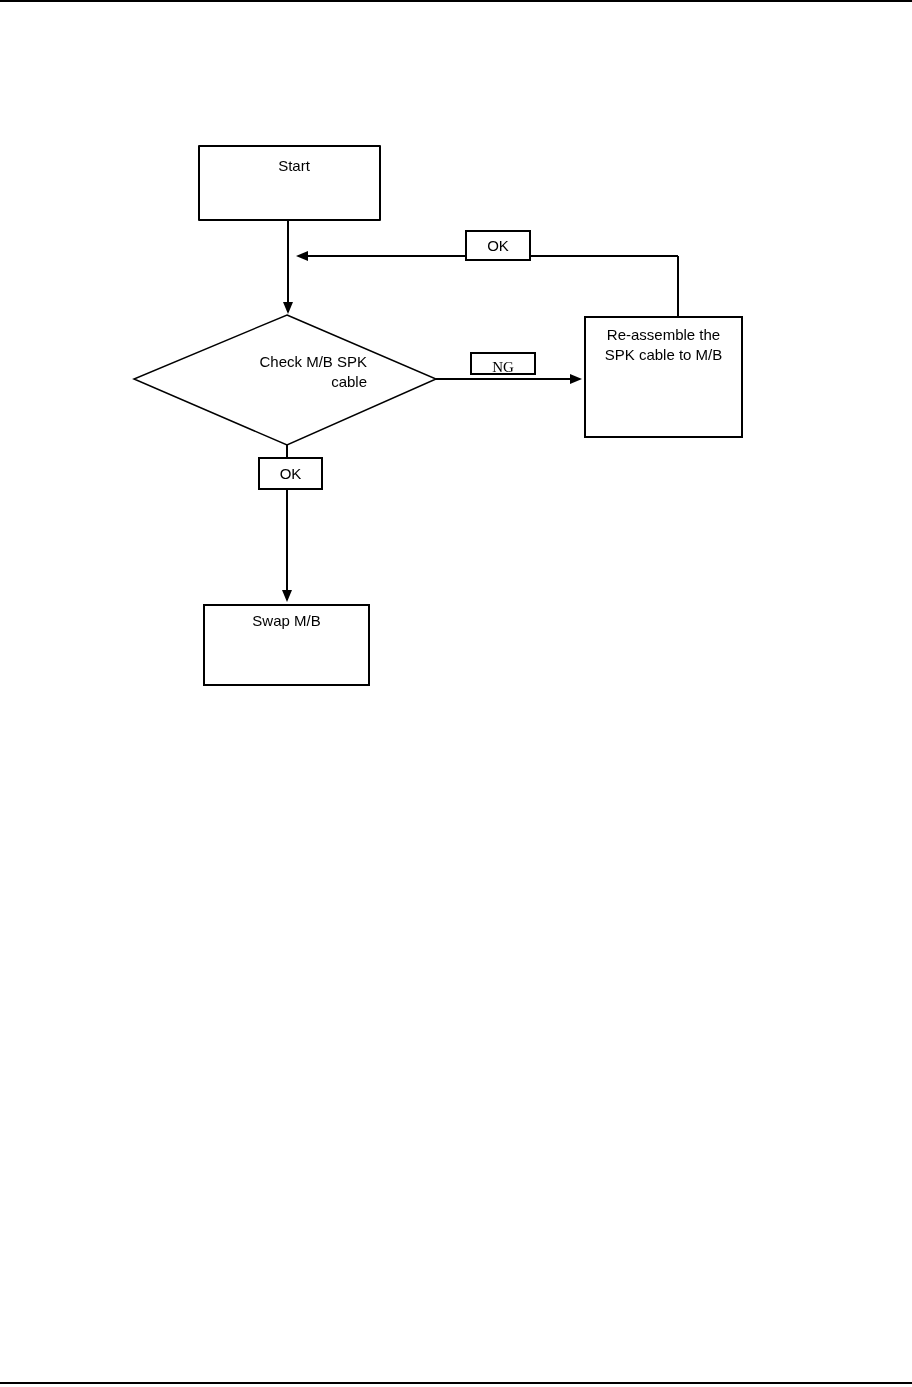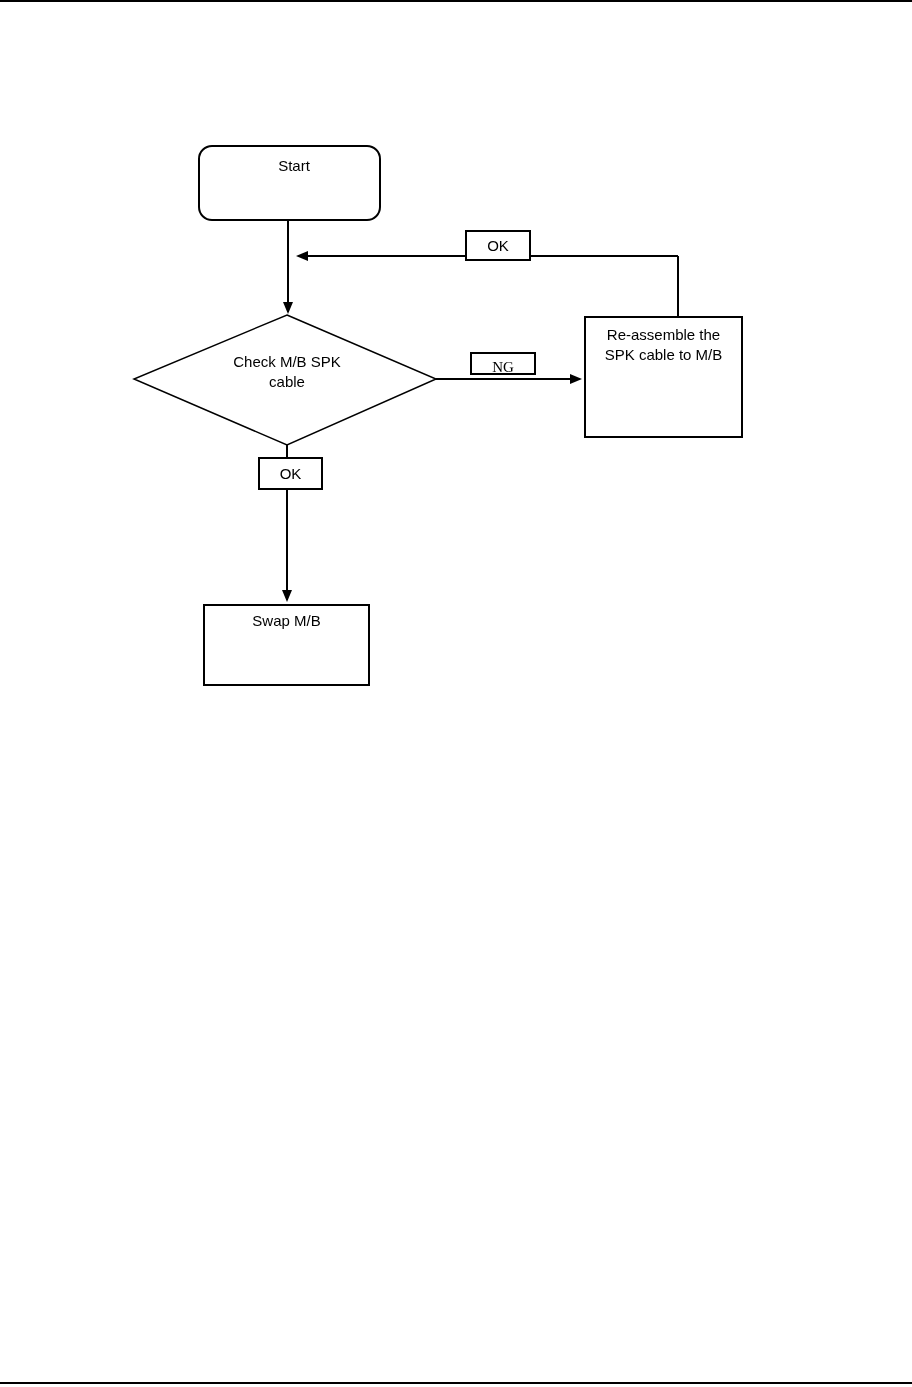--- a/index.html
+++ b/index.html
@@ -40,21 +40,21 @@
     background: #ffffff;
     border: 2px solid #000000;
     text-align: center;
     font-size: 15px;
     color: #000000;
     white-space: nowrap;
   }
   .node-start {
     left: 198px; top: 145px;
     width: 183px; height: 76px;
-    border-radius: 14px;
+    border-radius: 1px;
     padding-top: 10px;
     padding-left: 9px;
   }
   .node-okA {
     left: 465px; top: 230px;
     width: 66px; height: 31px;
     line-height: 27px;
   }
   .node-ng {
     left: 470px; top: 352px;
@@ -75,21 +75,21 @@
   }
   .node-swap {
     left: 203px; top: 604px;
     width: 167px; height: 82px;
     padding-top: 6px;
   }
   .decision-label {
     position: absolute;
     left: 207px; top: 352px;
     width: 160px;
-    text-align: center;
+    text-align: right;
     font-size: 15px;
     line-height: 20px;
     color: #000000;
   }
 </style>
 </head>
 <body>
 
 <div class="page">
 

